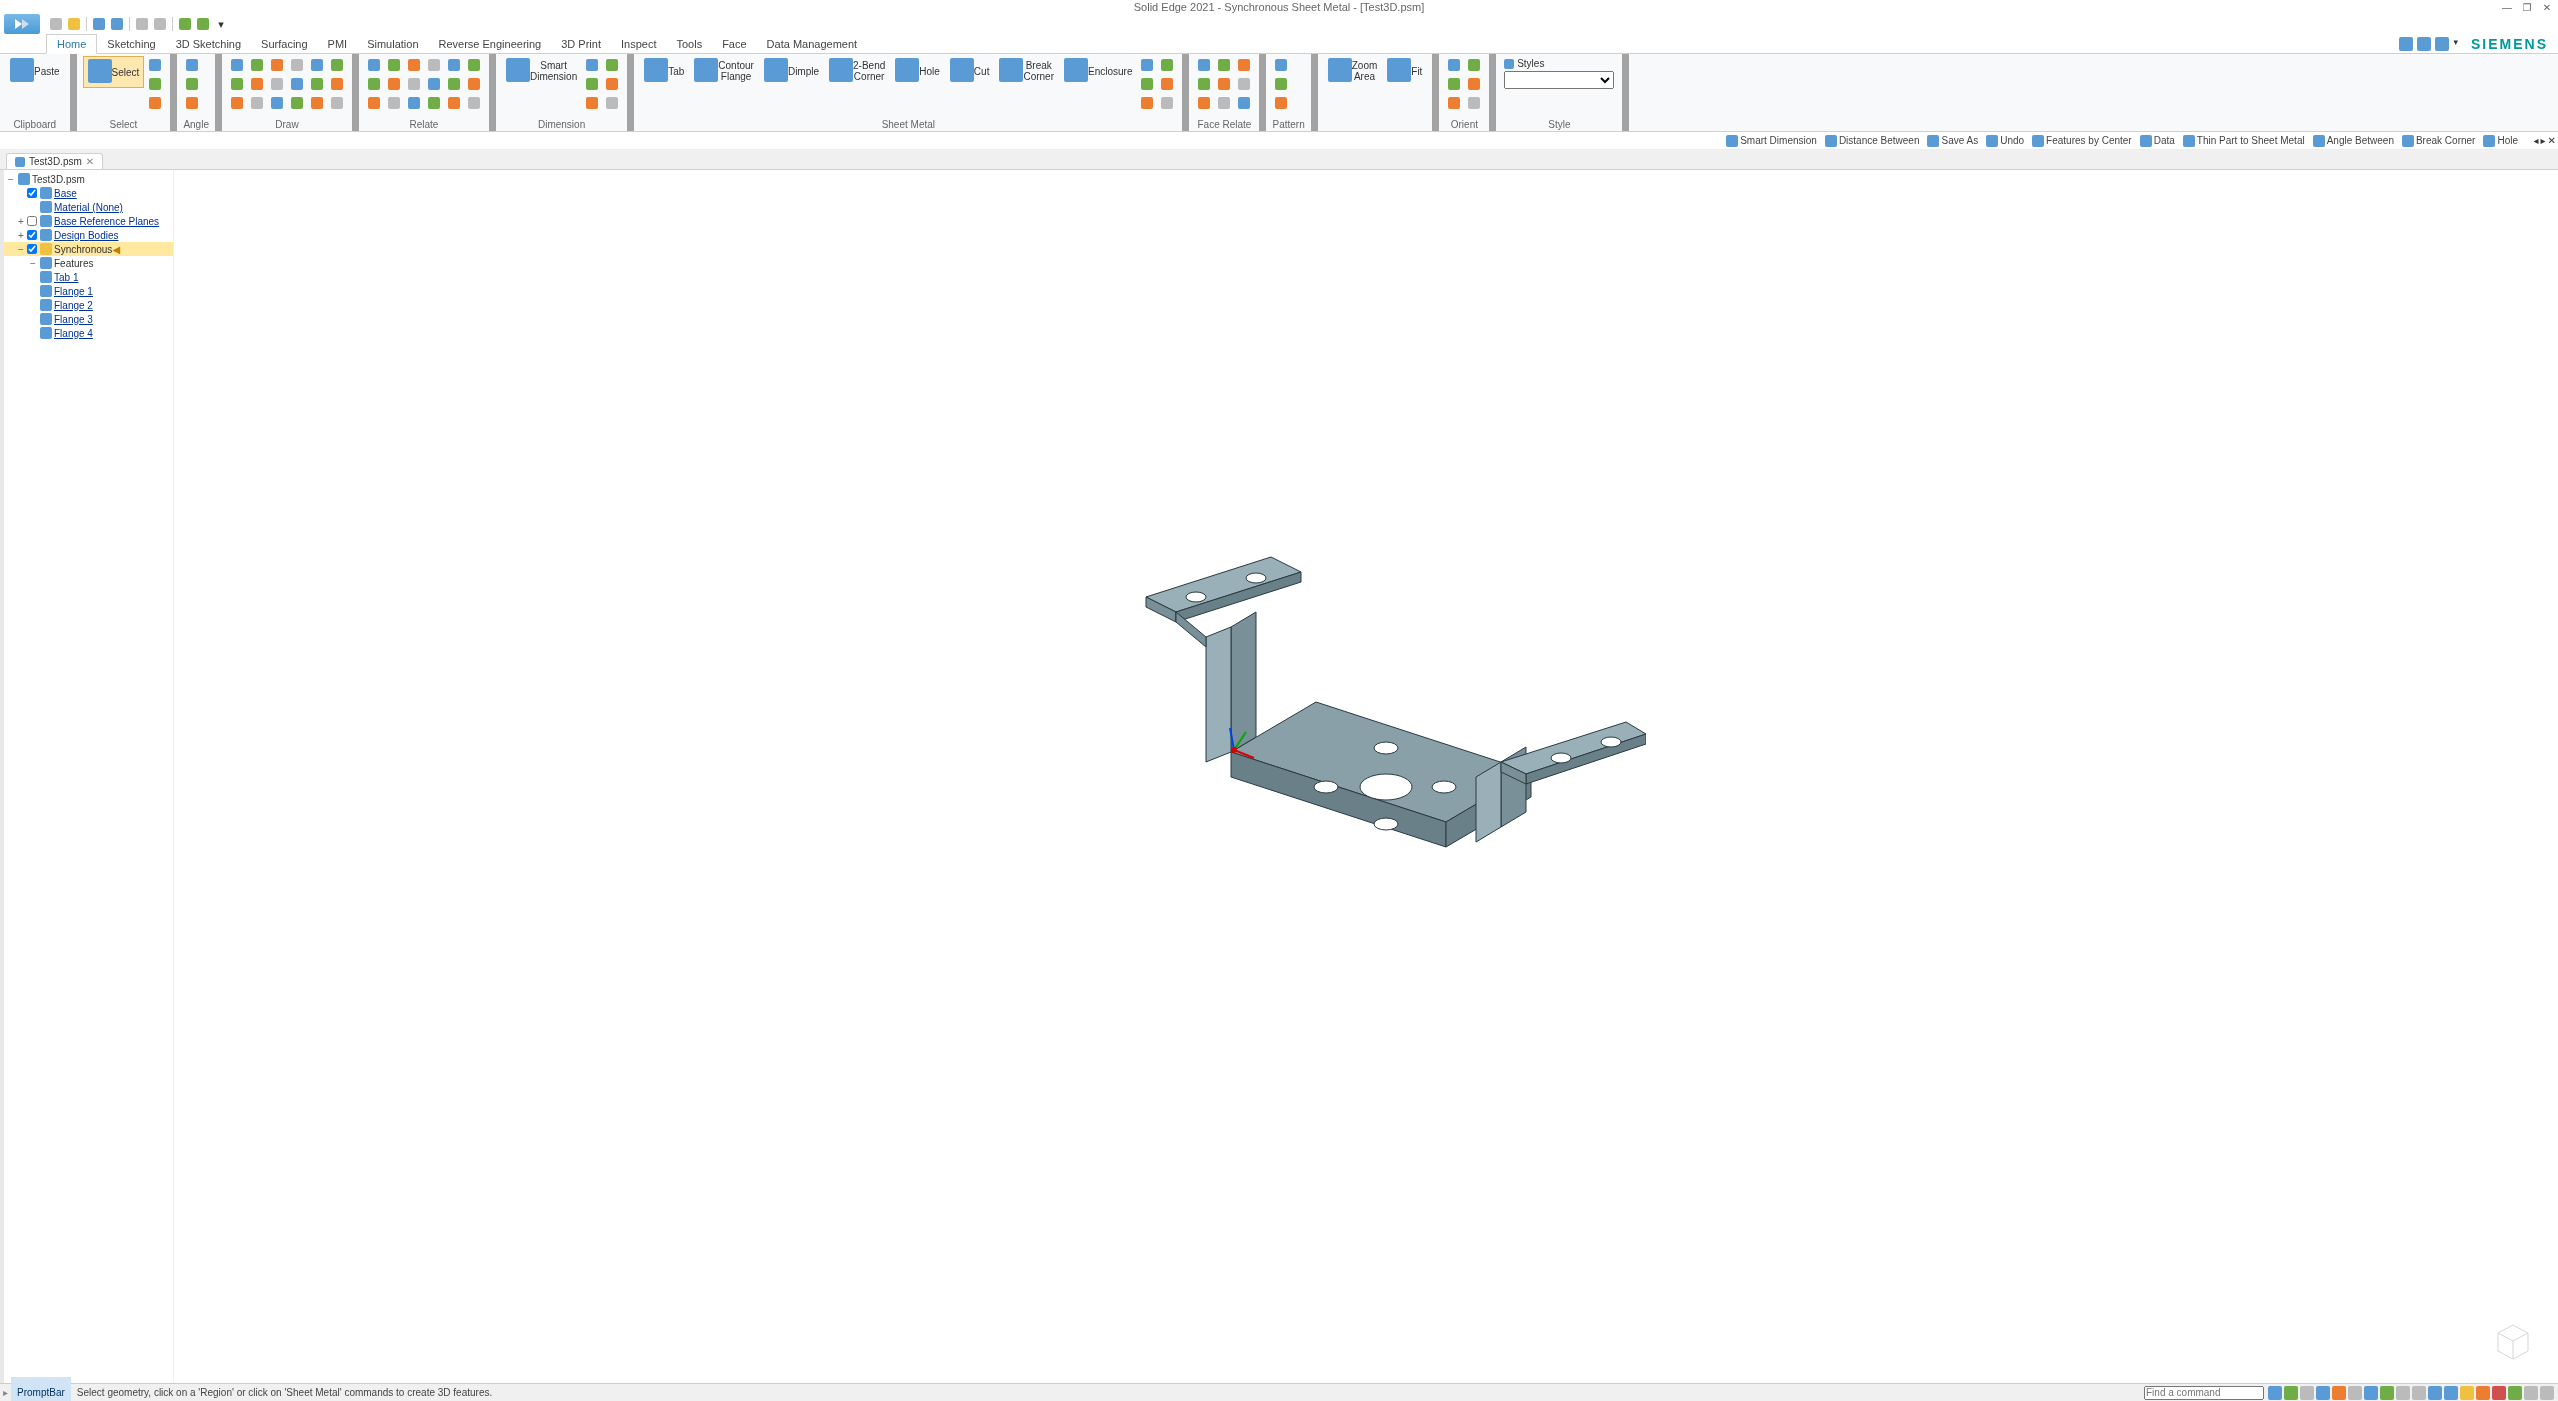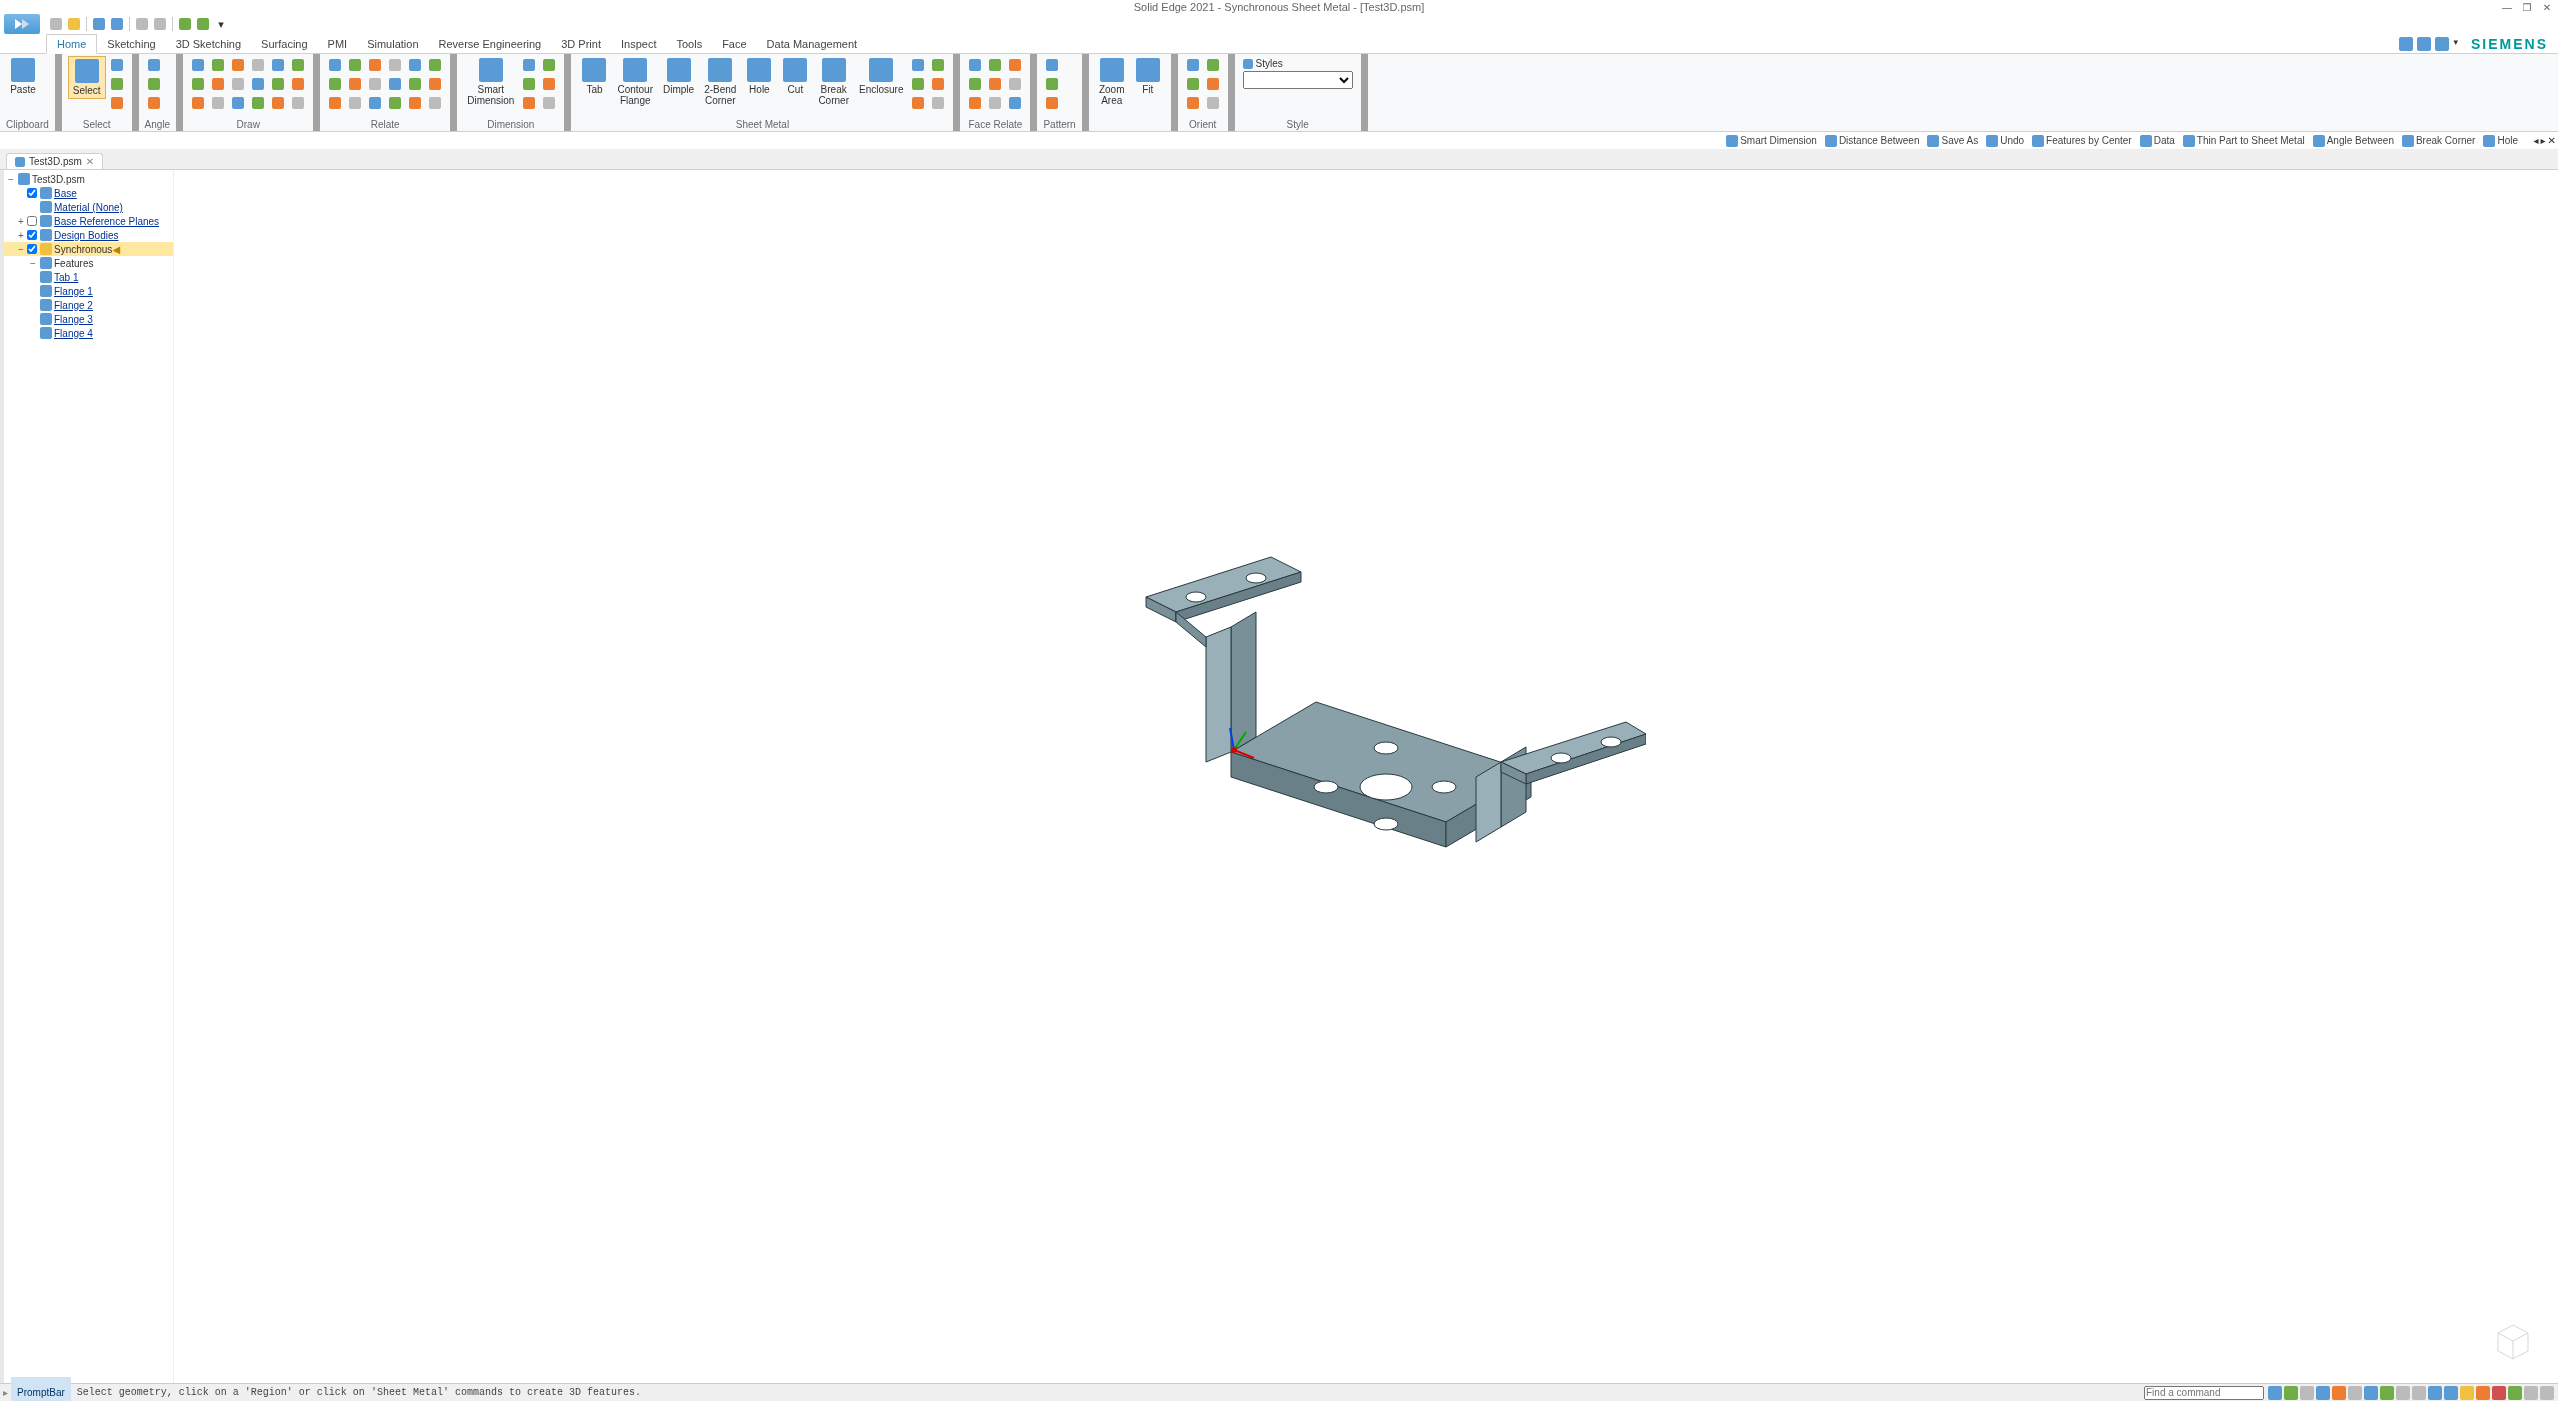--- a/index.html
+++ b/index.html
@@ -24,21 +24,21 @@
 .ribbon-tab.active { background: #fff; border: 1px solid #d0d0d0; border-bottom: 1px solid #fff; color: #2a7ab0; margin-bottom: -1px; }
 .siemens-logo { position: absolute; right: 10px; top: 50%; transform: translateY(-50%); font-weight: bold; letter-spacing: 2px; color: #009999; font-size: 14px; }
 .ribbon-right-icons { position: absolute; right: 100px; top: 50%; transform: translateY(-50%); display: flex; gap: 4px; }
 .ribbon-right-icons .ico { width: 14px; height: 14px; }
 
 
 .ribbon { height: 78px; background: #f7f9fb; border-bottom: 1px solid #d0d0d0; display: flex; }
 .ribbon-group { border-right: 7px solid #a3a3a3; padding: 2px 6px 0 6px; display: flex; flex-direction: column; justify-content: space-between; }
 .ribbon-group-body { display: flex; gap: 2px; flex: 1; align-items: flex-start; }
 .ribbon-group-label { text-align: center; font-size: 10px; color: #666; padding: 1px 0; }
-.big-btn { display: flex; flex-direction: column; align-items: center; justify-content: flex-start; padding: 2px 4px; cursor: pointer; min-width: 34px; }
+.big-btn { display: flex; flex-direction: row; align-items: center; justify-content: flex-start; padding: 2px 4px; cursor: pointer; min-width: 34px; }
 .big-btn.active { background: #ffe8b0; border: 1px solid #e0b050; }
 .big-btn .ico { width: 24px; height: 24px; margin-bottom: 2px; }
 .big-btn .lbl { font-size: 10px; text-align: center; line-height: 1.1; }
 .small-col { display: flex; flex-direction: column; gap: 1px; }
 .small-btn { width: 18px; height: 18px; display: flex; align-items: center; justify-content: center; cursor: pointer; }
 .style-box { display: flex; flex-direction: column; padding: 2px; }
 .style-box .style-label { font-size: 10px; margin-bottom: 2px; }
 .style-box select { width: 110px; height: 18px; font-size: 10px; }
 
 
@@ -67,21 +67,21 @@
 .pf-indent-2 { padding-left: 24px; }
 .pf-indent-3 { padding-left: 24px; }
 
 .viewport { flex: 1; position: relative; background: #fff; }
 .viewport svg.model { position: absolute; left: 50%; top: 48%; transform: translate(-50%, -50%); }
 .viewcube { position: absolute; right: 20px; bottom: 20px; width: 50px; height: 50px; opacity: 0.4; }
 
 
 .promptbar { position: absolute; bottom: 0; left: 0; right: 0; height: 18px; background: #f0f0f0; border-top: 1px solid #ccc; display: flex; align-items: center; font-size: 10px; }
 .promptbar .label { background: #d0e4f5; padding: 10px 6px; color: #003366; }
-.promptbar .msg { padding-left: 6px; color: #444; font-family: Liberation Mono, monospace; }
+.promptbar .msg { padding-left: 6px; color: #444; }
 .promptbar .cmd-input { margin-left: auto; width: 120px; height: 14px; font-size: 10px; }
 .promptbar .status-icons { display: flex; gap: 2px; padding: 0 4px; }
 .promptbar .status-icons .si { width: 14px; height: 14px; }
 
 
 .ico { display: inline-block; background: #8ab; border-radius: 2px; }
 .ico.blue { background: #5a9bd5; }
 .ico.green { background: #70ad47; }
 .ico.orange { background: #ed7d31; }
 .ico.grey { background: #bbb; }

